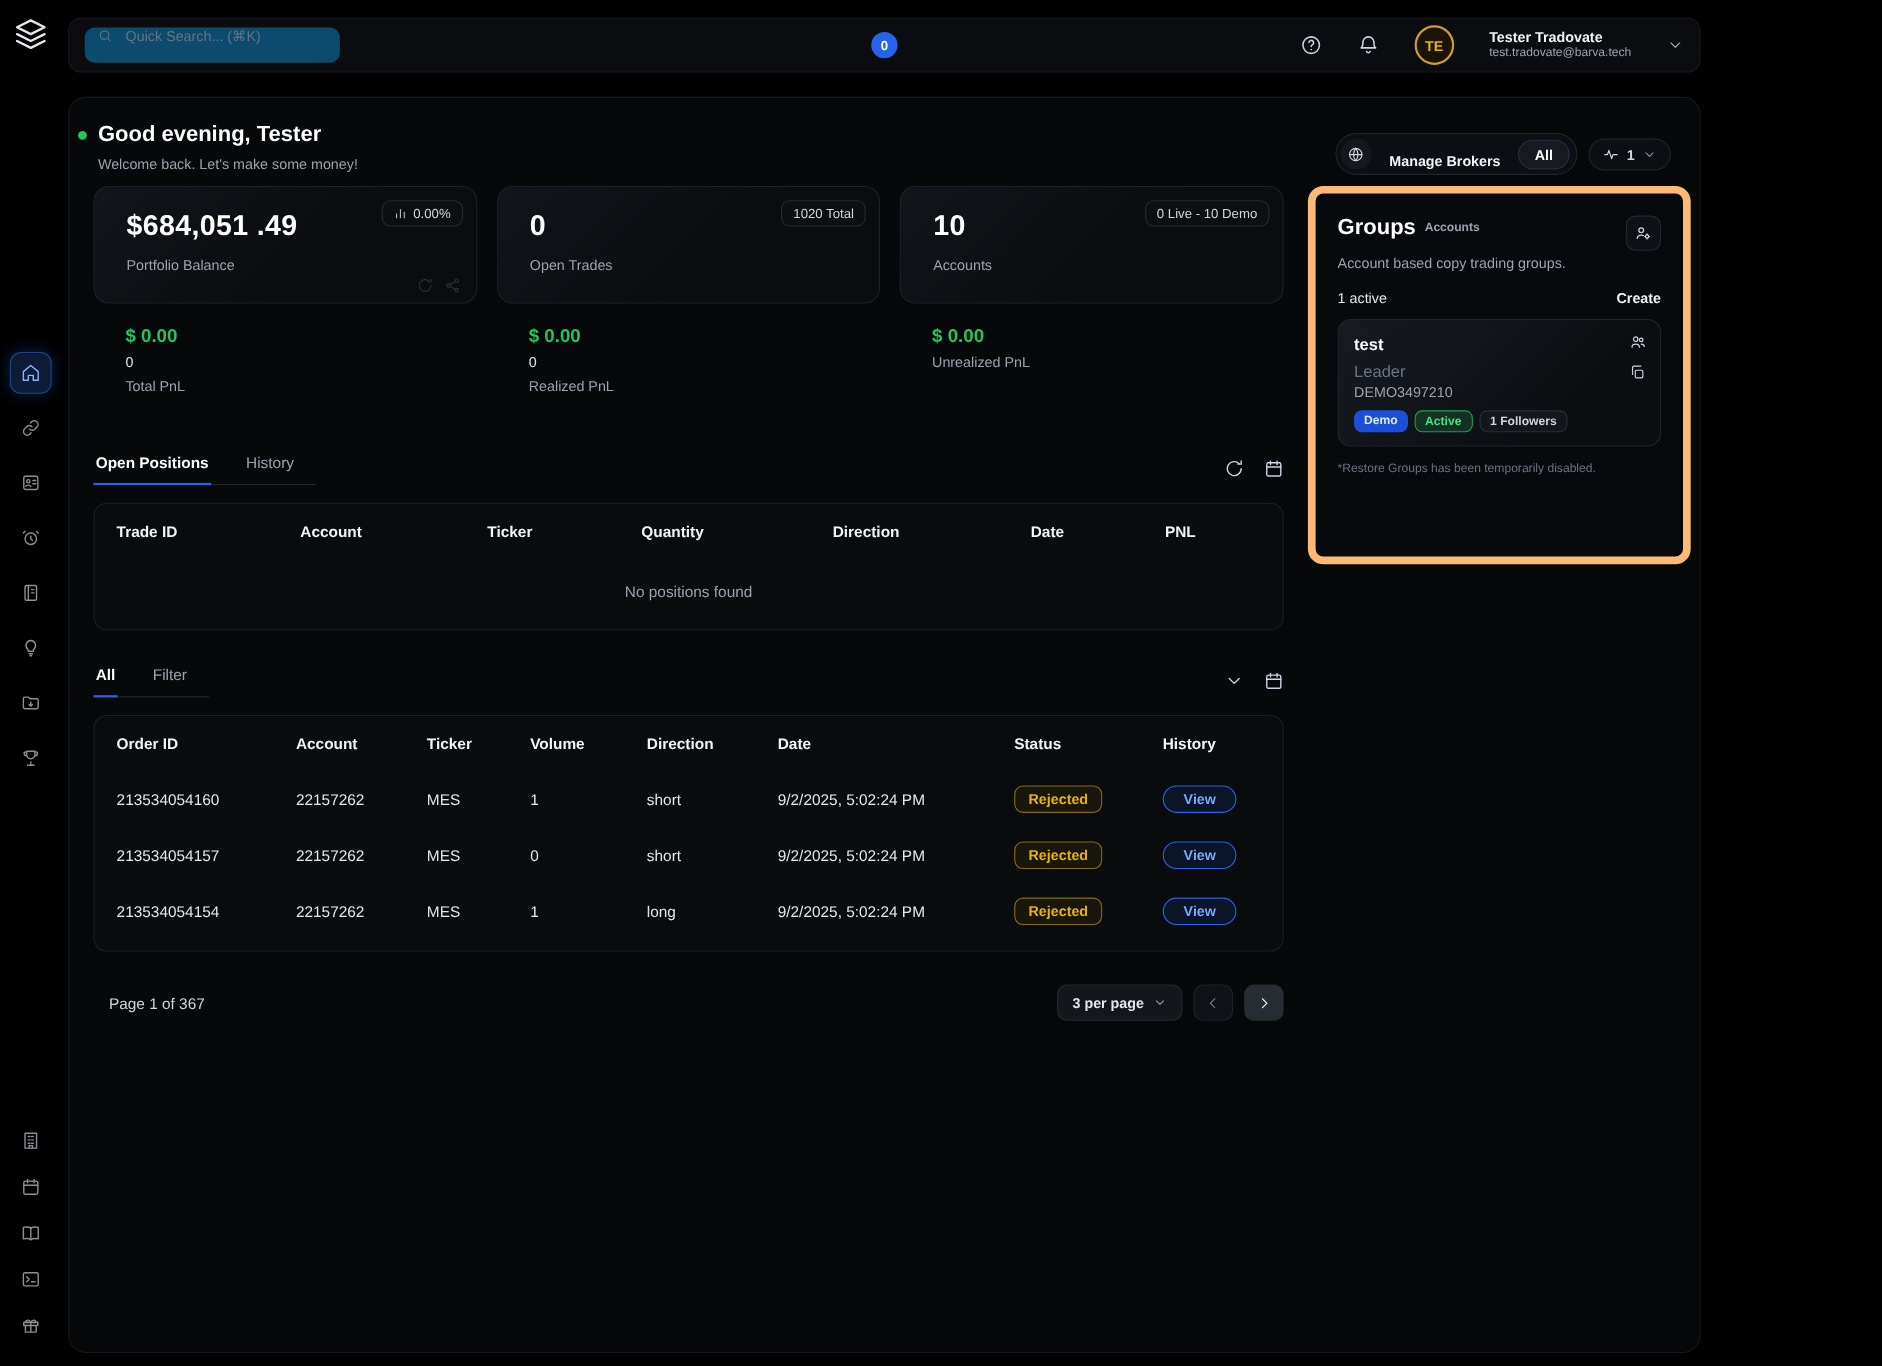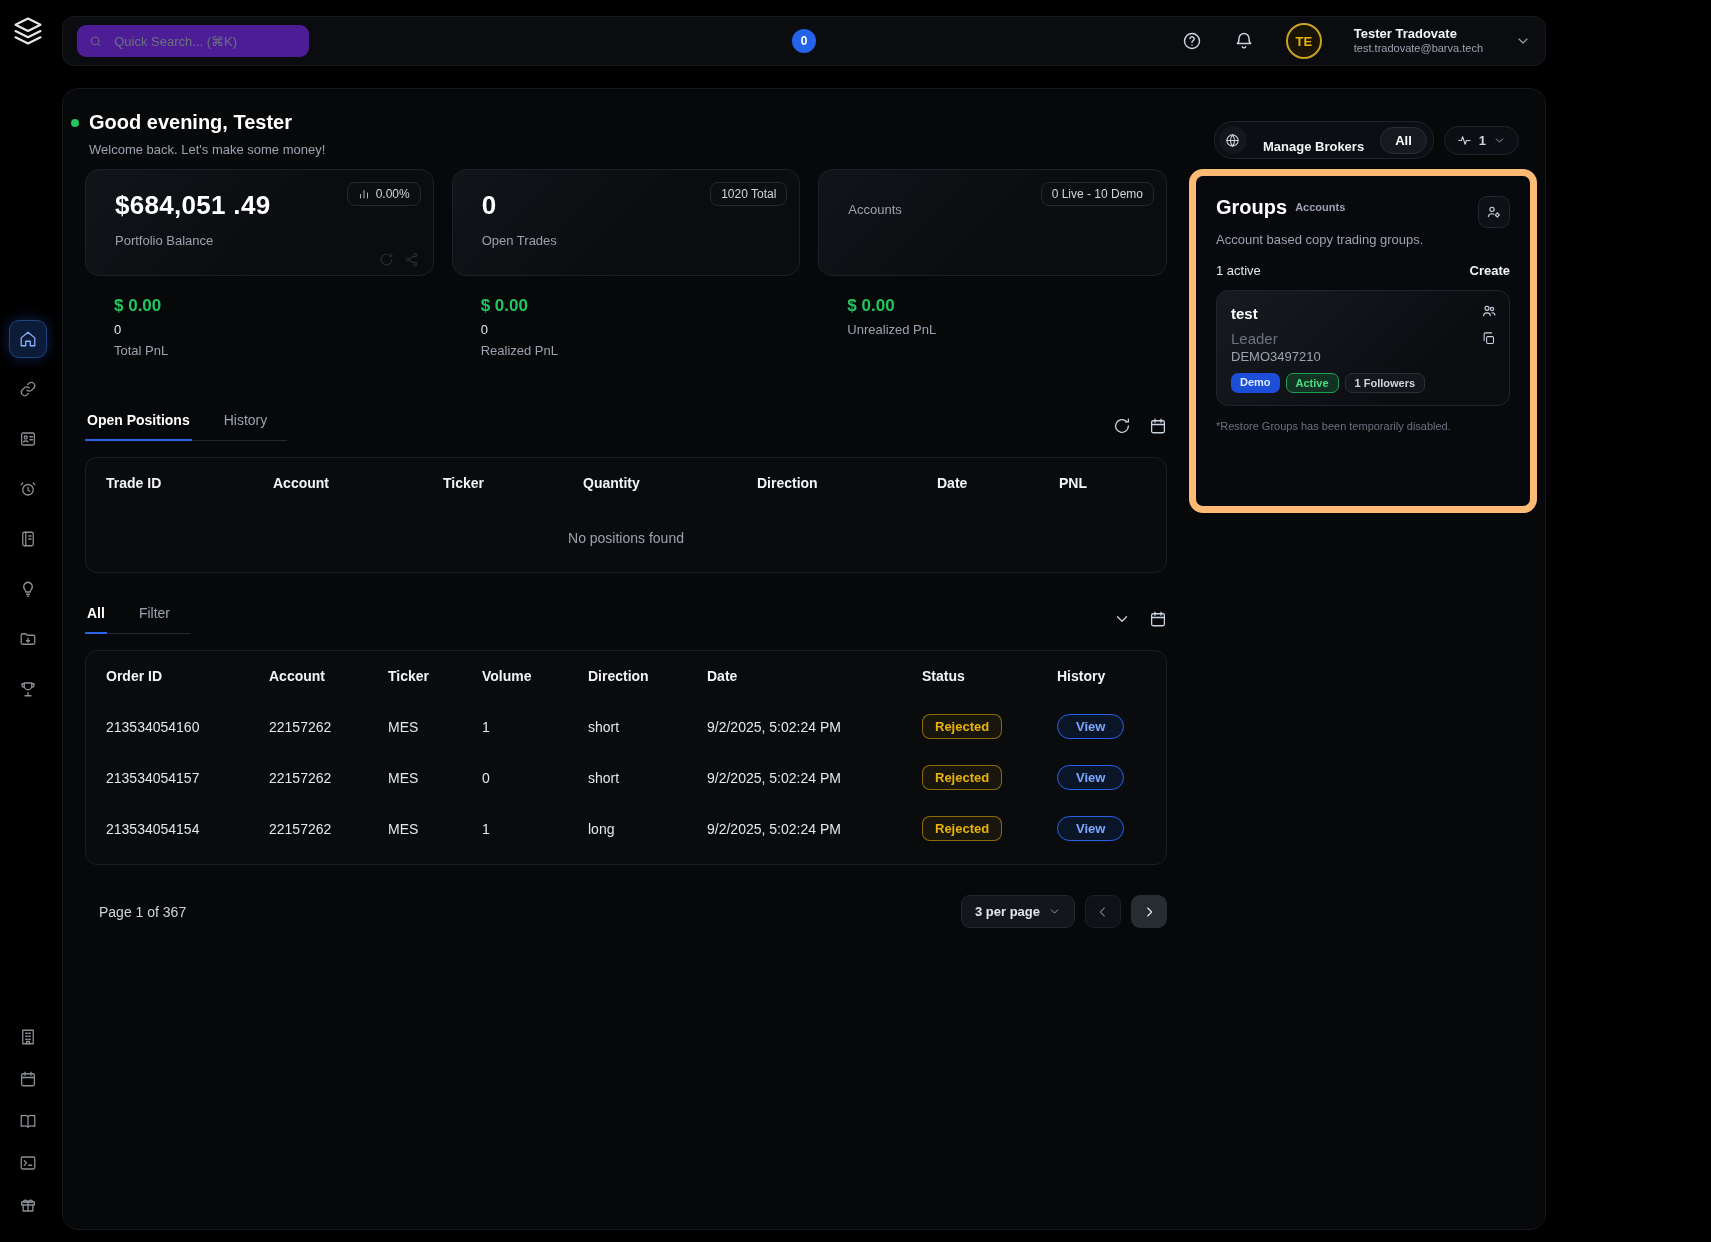--- a/index.html
+++ b/index.html
@@ -11,21 +11,21 @@
   .sidebar { position:absolute; left:0; top:0; width:56px; height:1242px; display:flex; flex-direction:column; align-items:center; padding:16px 0 20px; }
   .logo { width:30px; height:30px; color:#e5e7eb; margin-bottom:4px; }
   .nav-main { margin-top:270px; display:flex; flex-direction:column; gap:12px; }
   .nav-bottom { margin-top:auto; display:flex; flex-direction:column; gap:8px; }
   .nav-btn { width:38px; height:38px; border-radius:10px; display:flex; align-items:center; justify-content:center; color:#8b9096; cursor:pointer; }
   .nav-btn.active { background:#0c1c38; border:1px solid #23457e; color:#8fb0ff; box-shadow:0 0 14px rgba(37,99,235,.35); }
   .nav-btn-sm { width:34px; height:34px; border-radius:9px; display:flex; align-items:center; justify-content:center; color:#8b9096; cursor:pointer; }
 
   
   .topbar { position:absolute; left:62px; top:16px; width:1484px; height:50px; background:#0a0c0f; border:1px solid #17191e; border-radius:12px; display:flex; align-items:center; padding:0 14px; }
-  .search-pill { display:flex; align-items:center; gap:12px; width:232px; height:32px; background:#4c1d95; border-radius:9px; padding:0 12px; color:#6b7280; }
+  .search-pill { display:flex; align-items:flex-start; gap:12px; width:232px; height:32px; background:#0c4a6e; border-radius:9px; padding:0 12px; color:#6b7280; }
   .search-pill input { background:transparent; border:none; outline:none; color:#9ca3af; font-size:13px; width:100%; font-family:inherit; }
   .search-pill input::placeholder { color:#6b7280; }
   .top-center-badge { position:absolute; left:50%; transform:translateX(-50%); width:24px; height:24px; background:#2563eb; border-radius:50%; display:flex; align-items:center; justify-content:center; font-size:12px; font-weight:700; color:#fff; cursor:pointer; }
   .topbar-right { margin-left:auto; display:flex; align-items:center; gap:32px; color:#cbd5e1; }
   .avatar { width:36px; height:36px; border-radius:50%; background:#191405; border:2px solid #caa227; color:#eab308; font-weight:700; font-size:13px; display:flex; align-items:center; justify-content:center; }
   .user-meta { display:flex; flex-direction:column; line-height:1.25; }
   .user-name { font-size:13px; font-weight:700; color:#f3f4f6; }
   .user-email { font-size:11px; color:#9ca3af; }
 
   
@@ -309,20 +309,21 @@
         </div>
       </div>
       <div class="stat-card">
         <div class="stat-value">0</div>
         <div class="stat-label">Open Trades</div>
         <div class="stat-badge">
             <span>1020 Total</span>
           </div>
       </div>
       <div class="stat-card">
+        <div class="stat-value">10</div>
         <div class="stat-label">Accounts</div>
         <div class="stat-badge">
             <span>0 Live - 10 Demo</span>
           </div>
       </div>
     </div>
 
     <div class="pnl-row">
       <div class="pnl-col">
         <div class="pnl-amount">$ 0.00</div>

